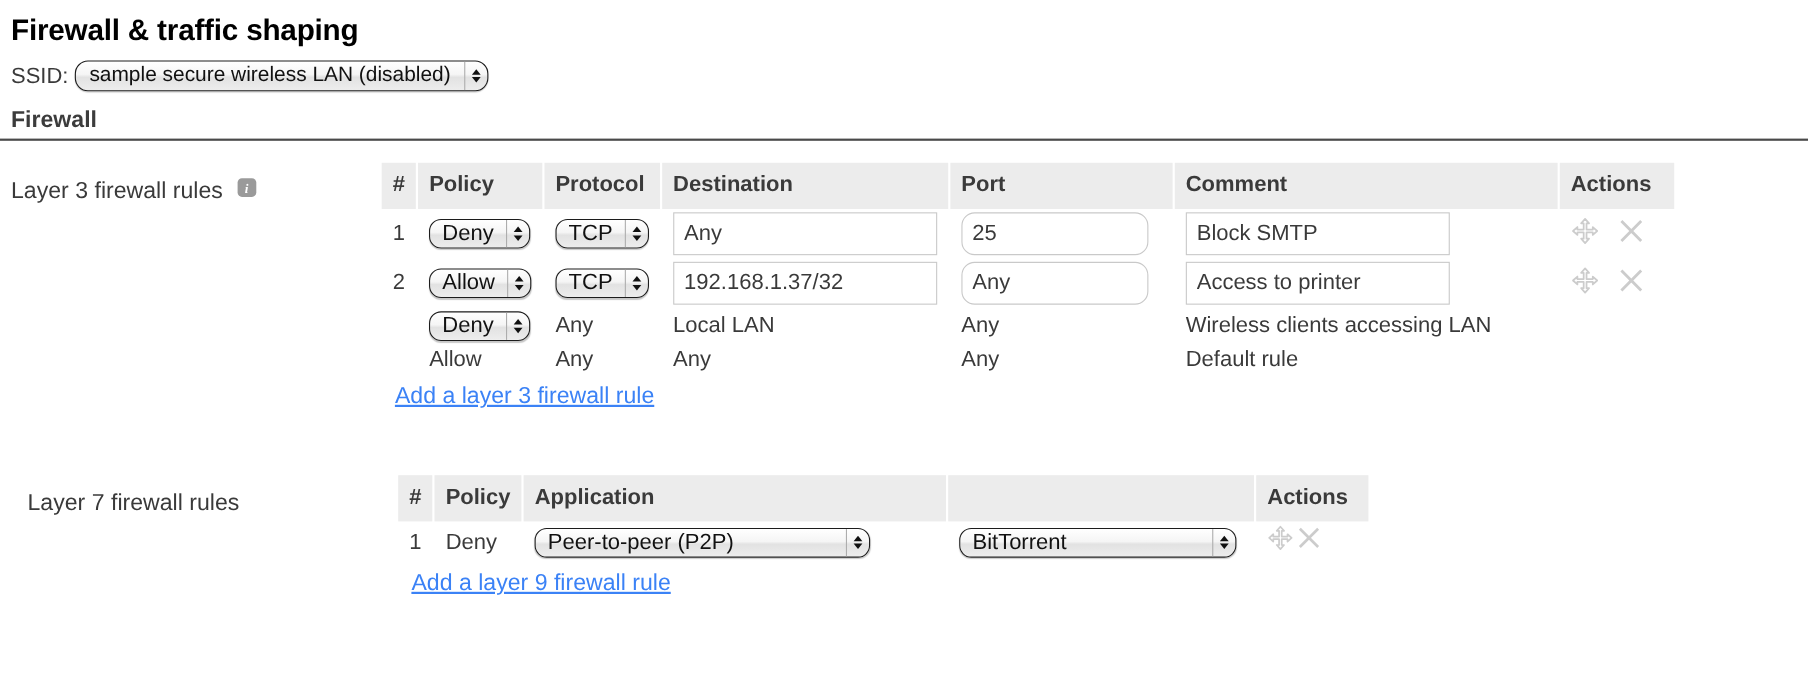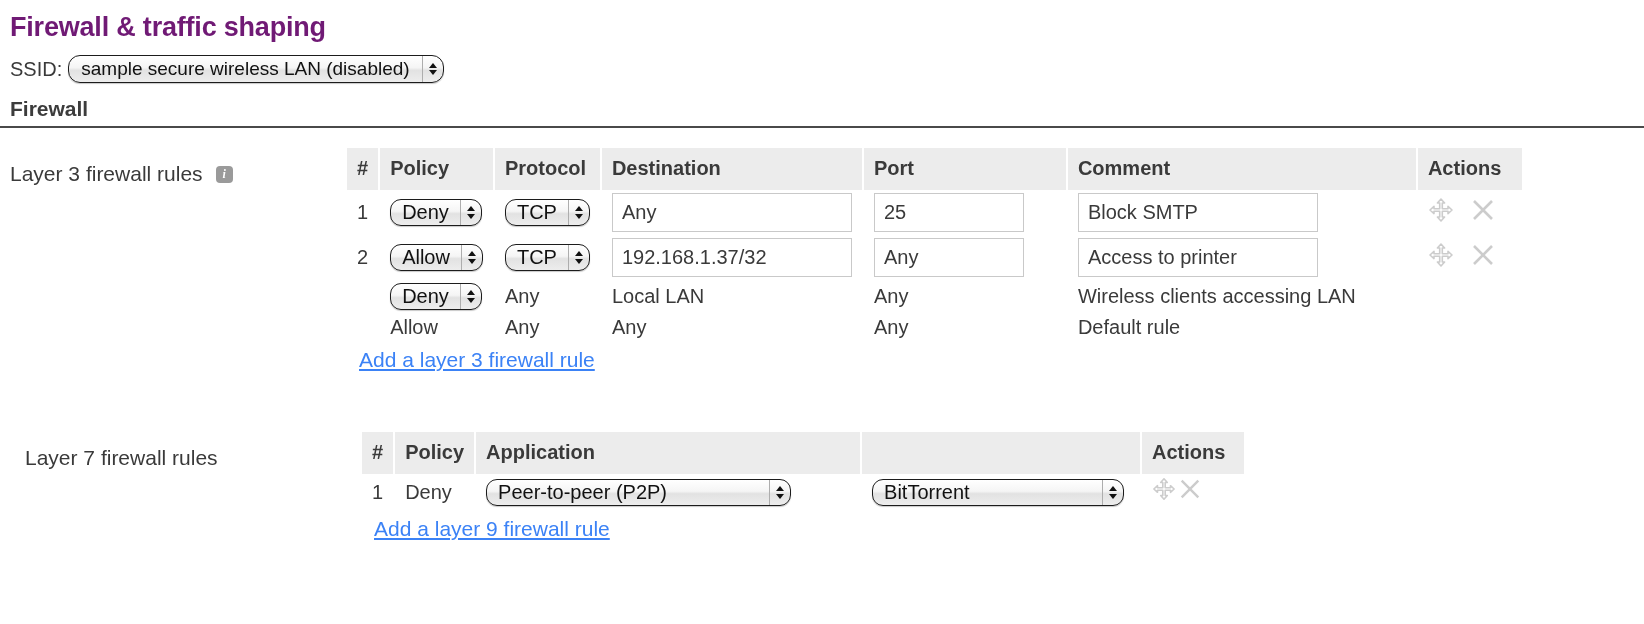--- a/index.html
+++ b/index.html
@@ -12,21 +12,21 @@
     font-family: "Liberation Sans", sans-serif;
     color: #3a3a3a;
     overflow: hidden;
     position: relative;
   }
 
   
   .page-title {
     font-size: 27px;
     font-weight: bold;
-    color: #701a75;
+    color: #000000;
     margin: 0;
     padding: 12px 0 0 10px;
     letter-spacing: -0.2px;
   }
   .ssid-row {
     display: flex;
     align-items: center;
     padding: 12px 0 0 10px;
     font-size: 20px;
     color: #3a3a3a;
@@ -95,21 +95,21 @@
   }
   .rule-block.l3 { margin-top: 20px; }
   .rule-block.l7 { margin-top: 60px; padding-left: 25px; }
 
   .rule-label {
     width: 335px;
     flex: 0 0 335px;
     font-size: 21px;
     color: #3a3a3a;
     display: flex;
-    align-items: center;
+    align-items: flex-start;
     padding-top: 14px;
   }
   .info-badge {
     display: inline-flex;
     align-items: center;
     justify-content: center;
     width: 17px; height: 17px;
     border-radius: 4px;
     background: #9a9a9a;
     color: #ffffff;
@@ -150,21 +150,21 @@
     border: 1px solid #c9c9c9;
     background: #ffffff;
     font-family: "Liberation Sans", sans-serif;
     font-size: 20px;
     color: #3a3a3a;
     padding: 5px 9px;
     outline: none;
     height: 39px;
   }
   .txt.dest { width: 240px; }
-  .txt.port { width: 150px; }
+  .txt.port { width: 170px; border-radius: 12px; }
   .txt.comment { width: 240px; }
 
   
   .actions-cell { white-space: nowrap; }
   .act-icons { display: inline-flex; align-items: center; }
   .act-icons.tight { gap: 0px; }
   .act-icons.wide { gap: 16px; }
   .icon-move, .icon-del {
     display: inline-block;
     width: 26px; height: 26px;

